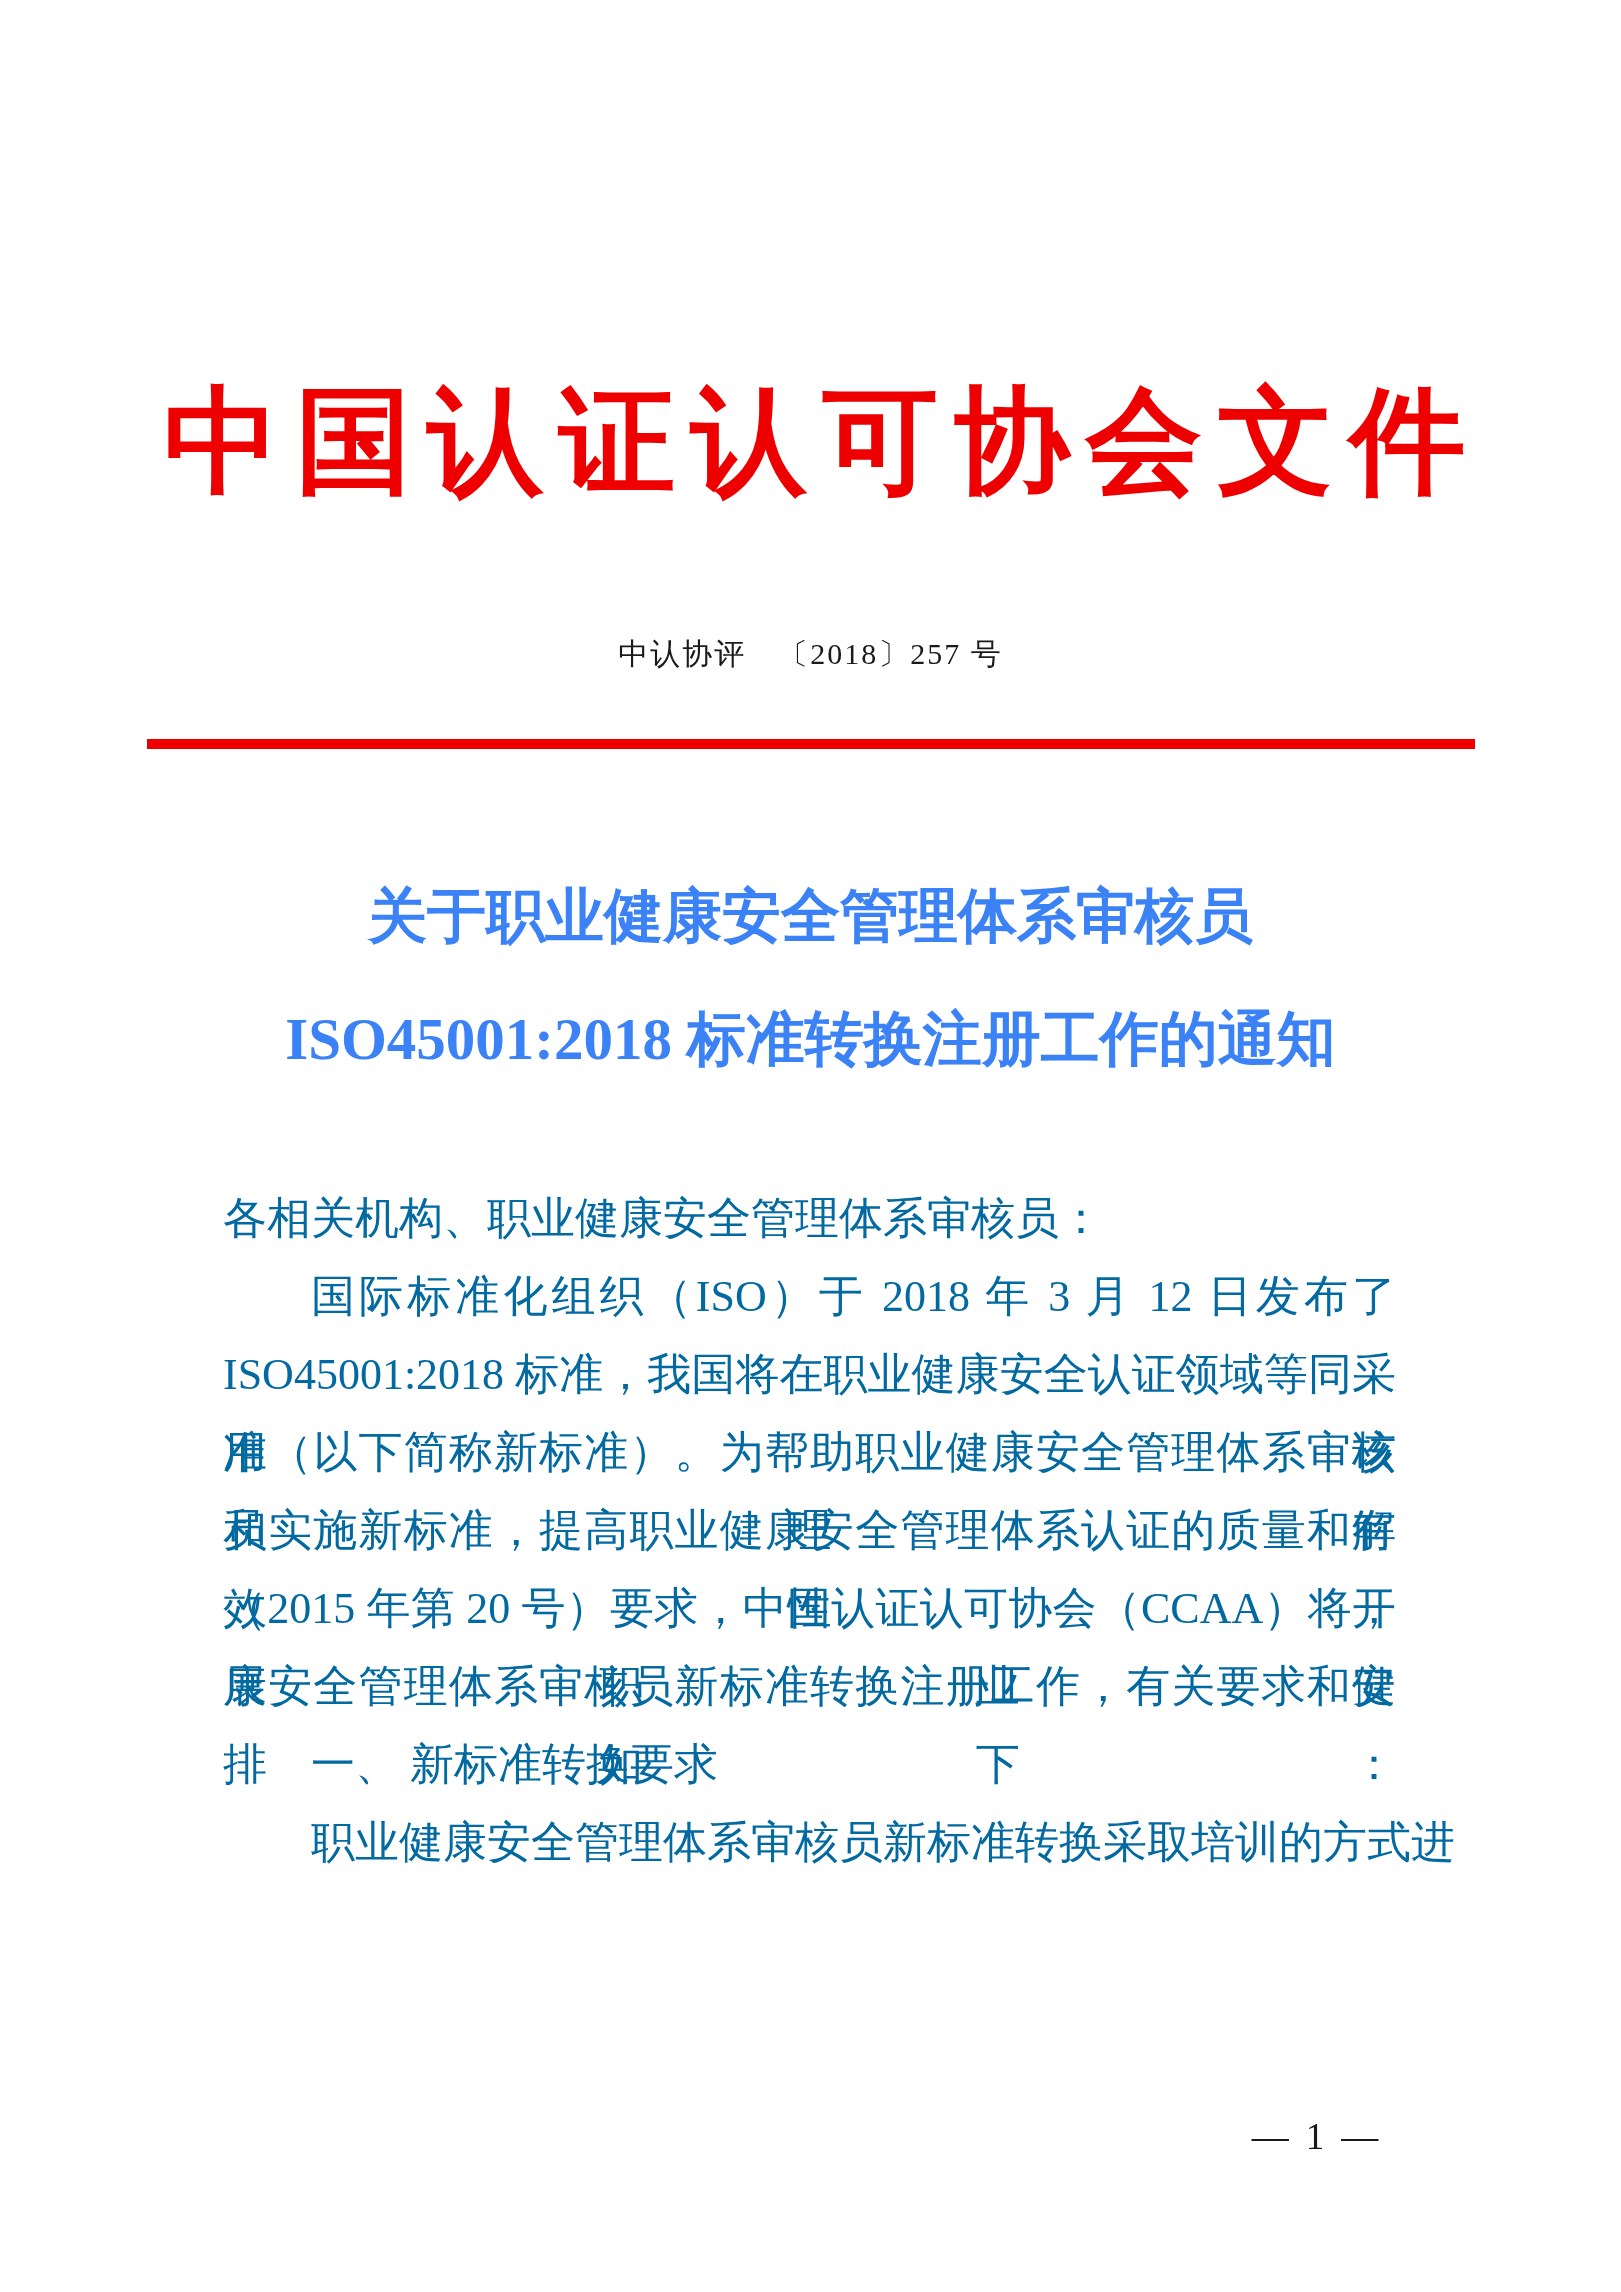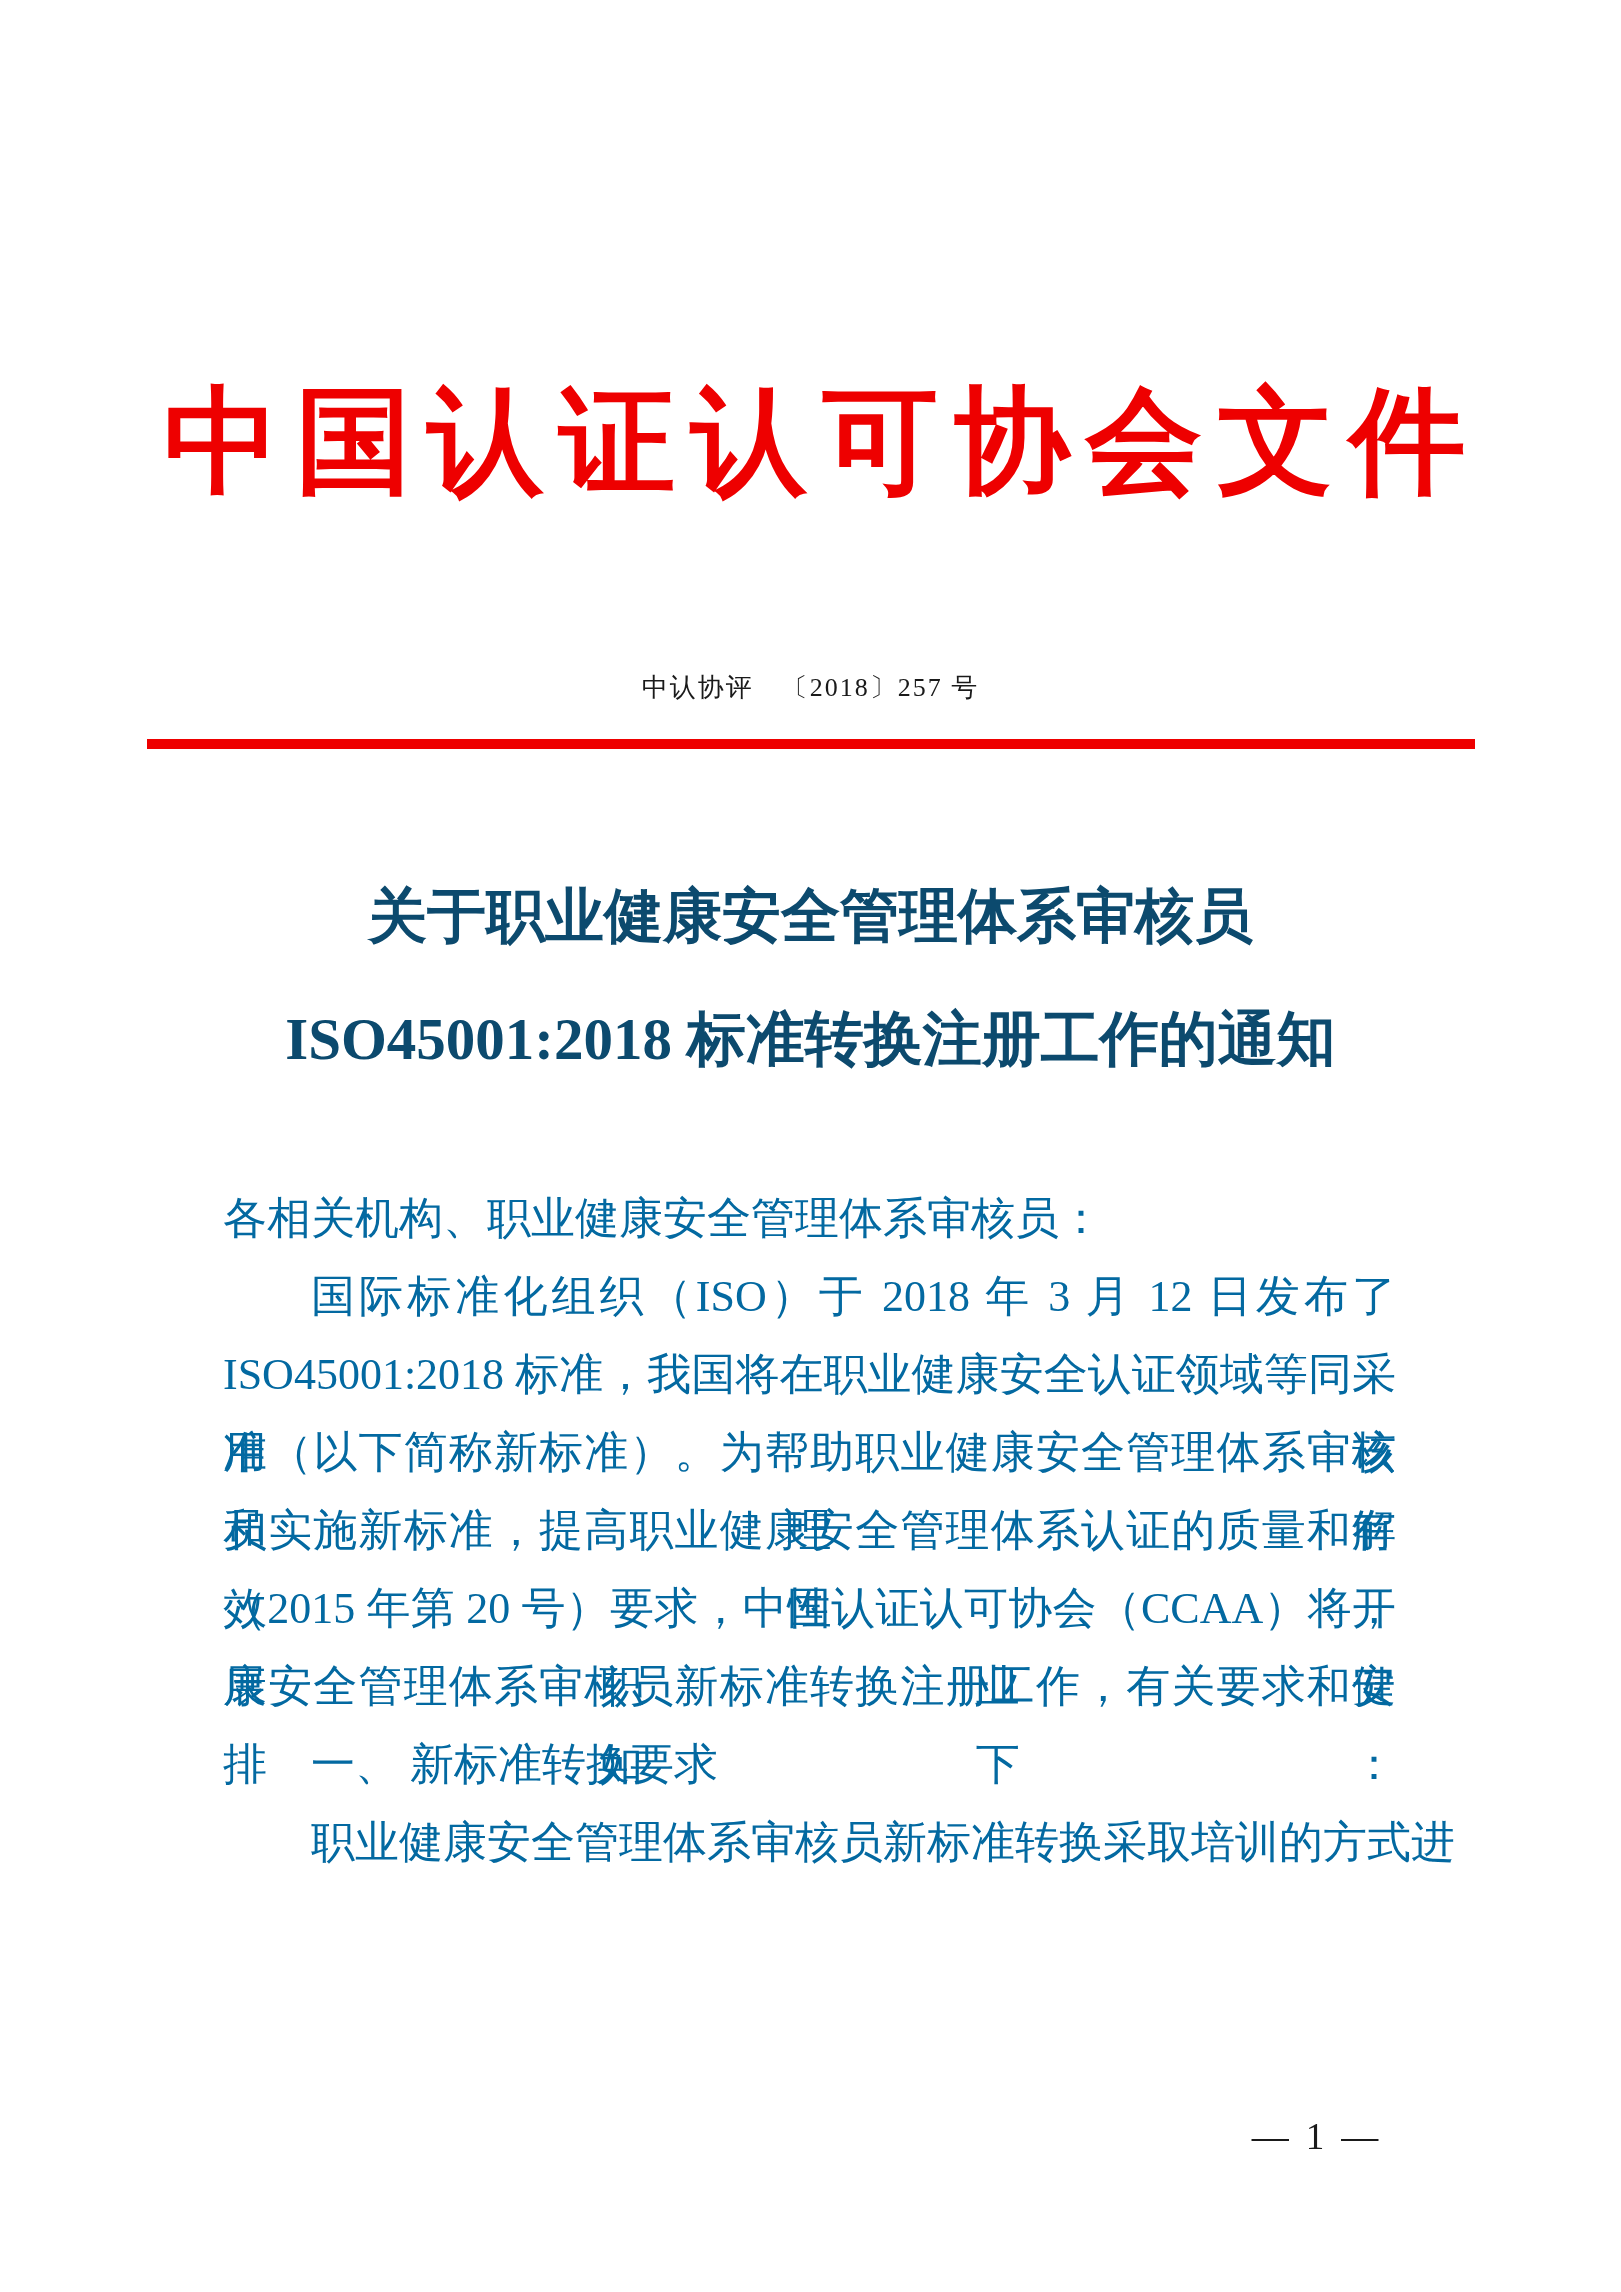--- a/index.html
+++ b/index.html
@@ -29,25 +29,25 @@
     font-weight: bold;
     color: #ee0000;
     letter-spacing: 15.7px;
     text-indent: 15.7px;
     white-space: nowrap;
   }
 
   
   .doc-number {
     position: absolute;
-    top: 660px;
+    top: 626px;
     left: 0;
     width: 100%;
     text-align: center;
-    font-size: 26px;
+    font-size: 30px;
     line-height: 55px;
     letter-spacing: 2px;
     color: #1a1a1a;
   }
 
   
   .red-line {
     position: absolute;
     top: 739px;
     left: 147px;
@@ -59,21 +59,21 @@
   
   .notice-title {
     position: absolute;
     top: 855px;
     left: 0;
     width: 100%;
     text-align: center;
     font-weight: bold;
     font-size: 59px;
     line-height: 123px;
-    color: #0c4a6e;
+    color: #3b82f6;
   }
 
   
   .body-text {
     position: absolute;
     top: 1180px;
     left: 223px;
     width: 1173px;
     font-size: 44px;
     color: #0369a1;

